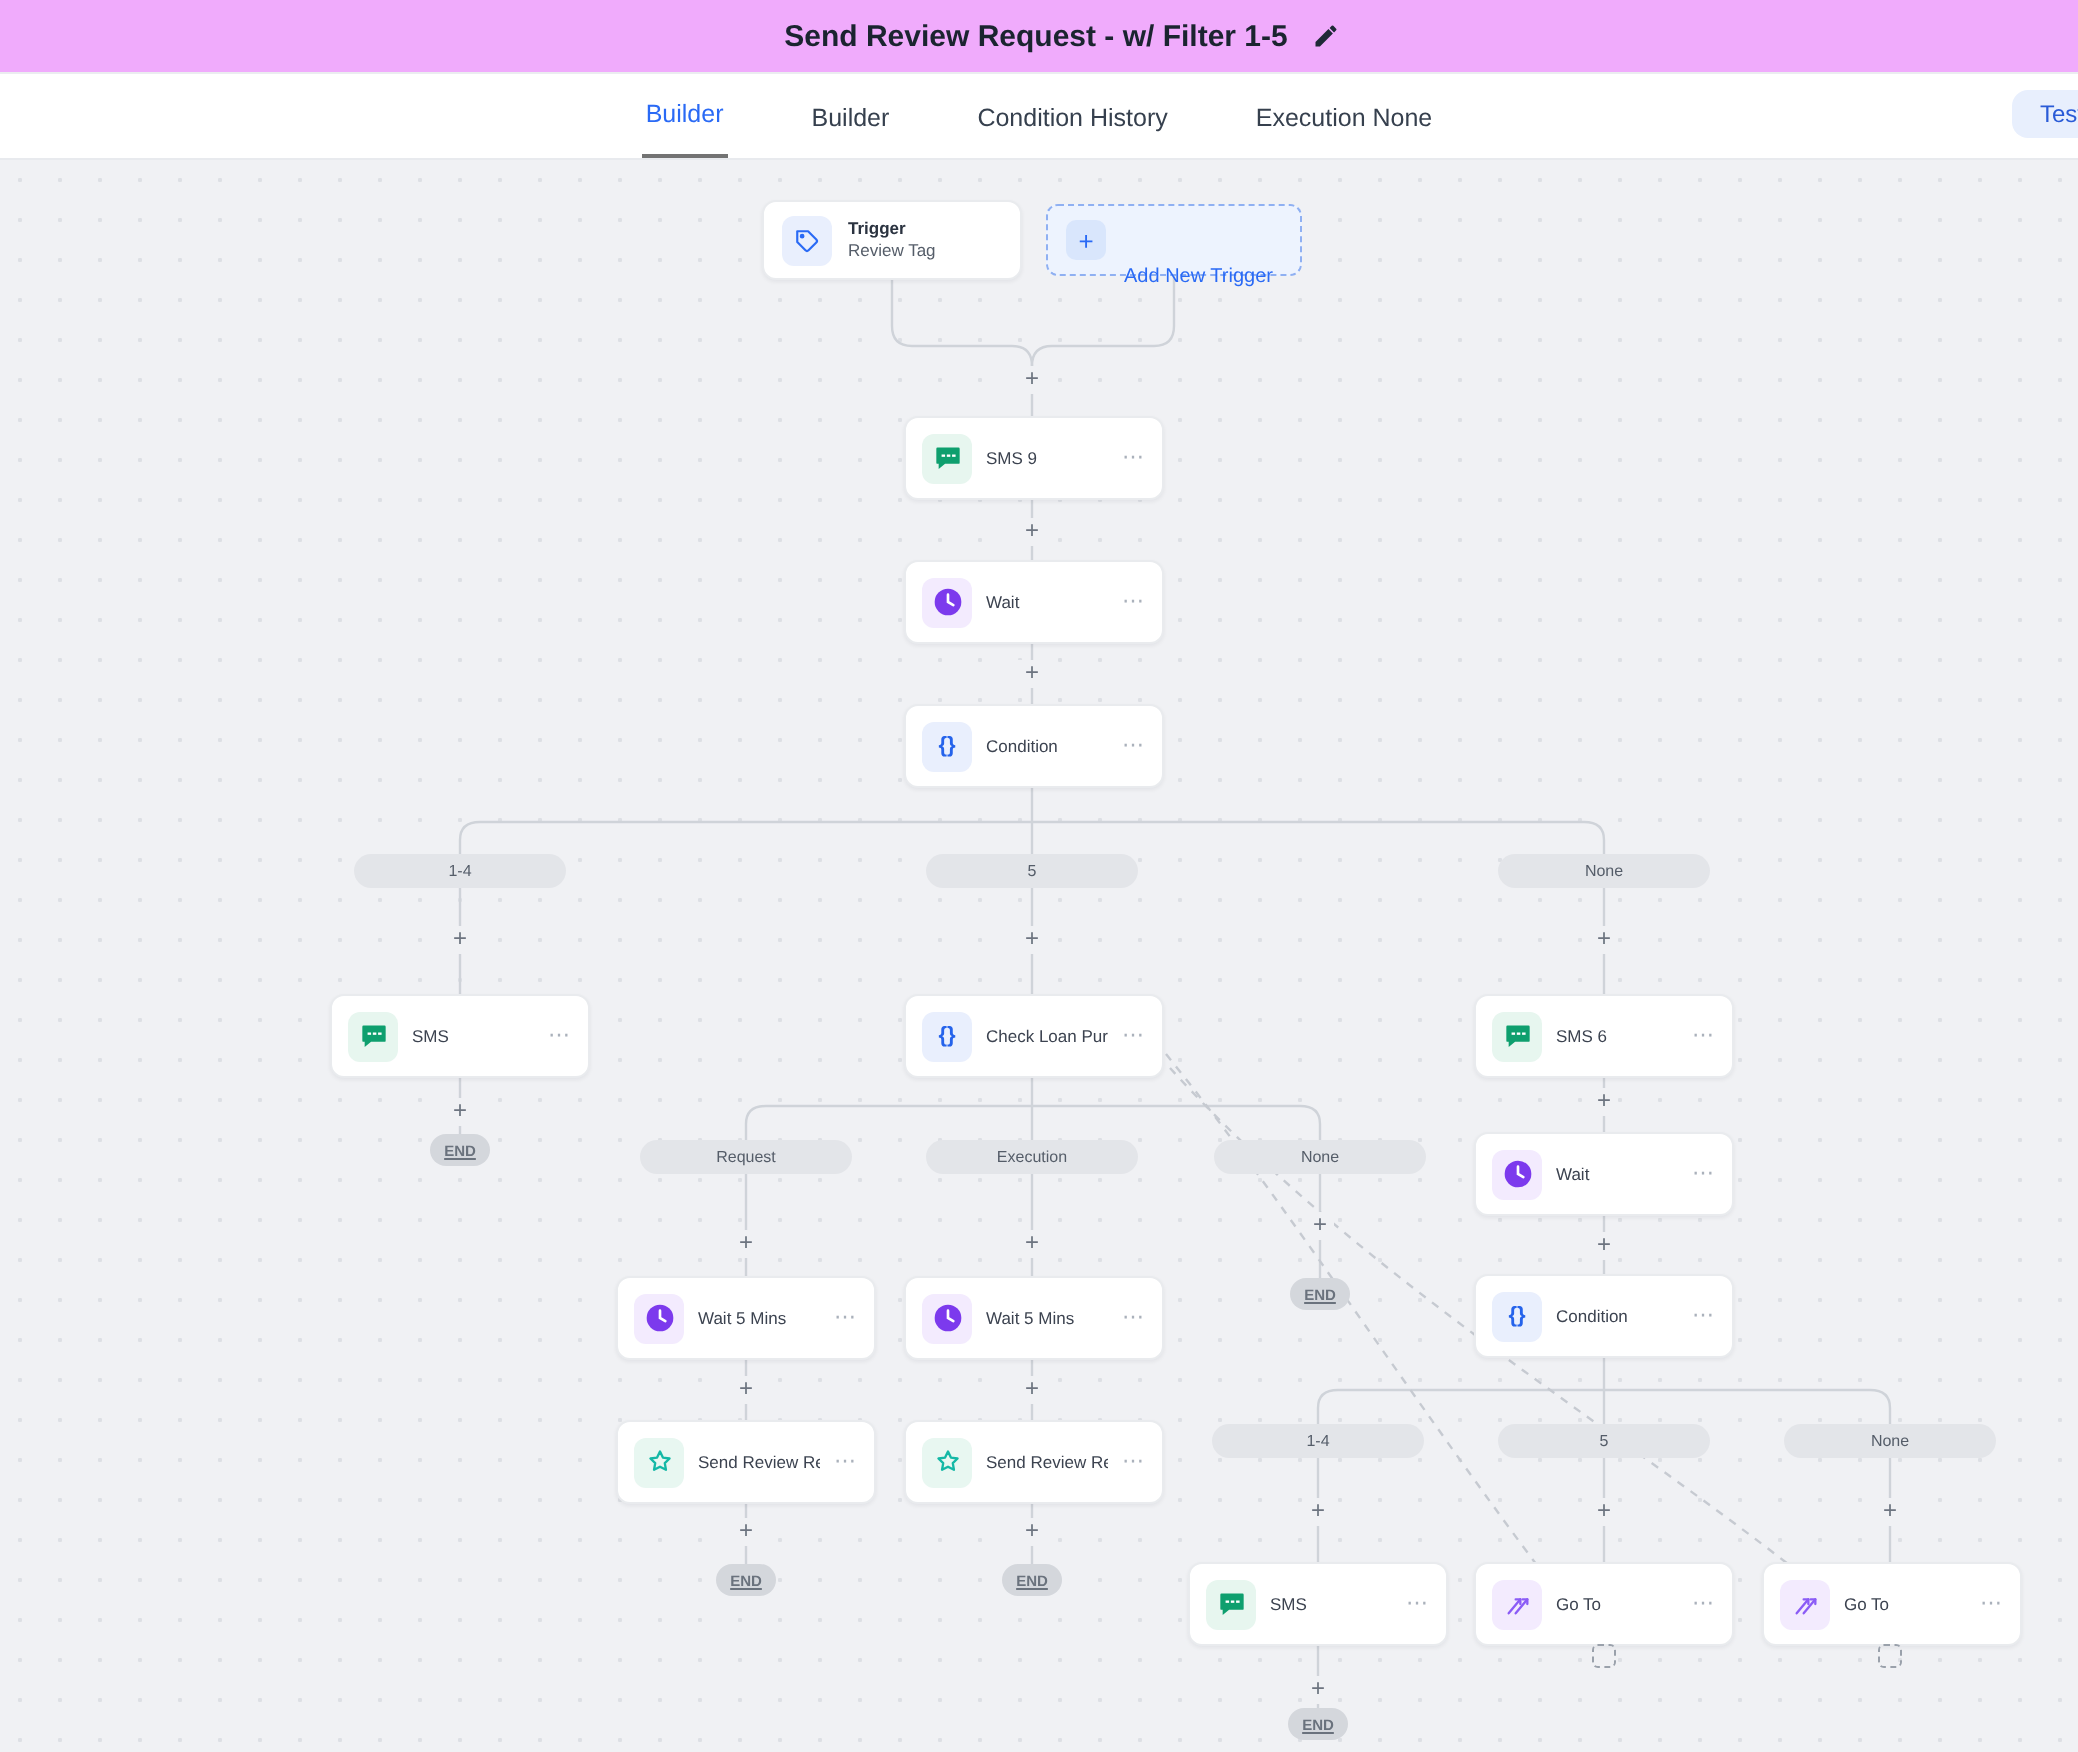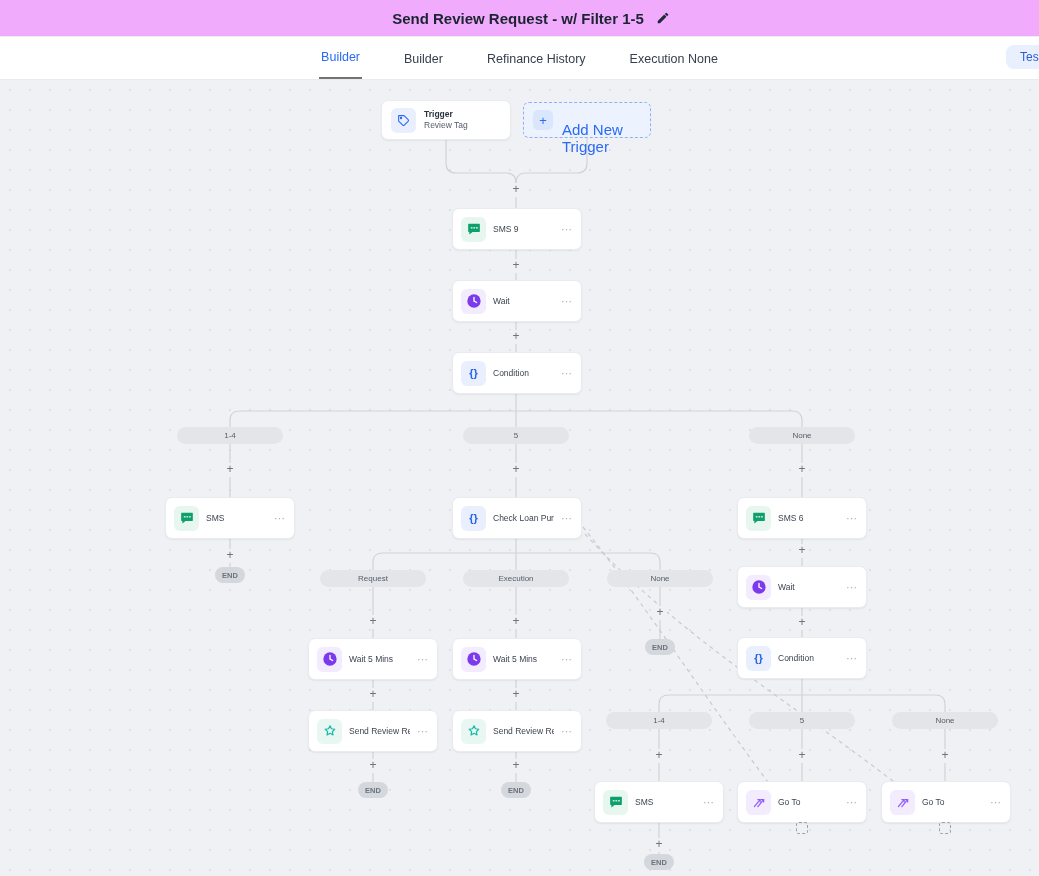--- a/index.html
+++ b/index.html
@@ -45,28 +45,28 @@
   .trigger-node{position:absolute;left:381px;top:100px;width:130px;height:40px;background:#fff;
     border:1px solid #e9ebee;border-radius:7px;box-shadow:0 1px 2px rgba(16,24,40,.06);
     display:flex;align-items:center;gap:8px;padding:0 9px;box-sizing:border-box;cursor:pointer;z-index:2;}
   .trigger-title{font-size:8.5px;font-weight:700;color:#2b3340;line-height:11px;}
   .trigger-sub{font-size:8.5px;color:#555d69;line-height:11px;}
   .add-trigger{position:absolute;left:523px;top:102px;width:128px;height:36px;background:#edf3fe;
     border:1px dashed #8fb0f2;border-radius:6px;display:flex;align-items:center;gap:9px;
     padding:0 9px;box-sizing:border-box;cursor:pointer;z-index:2;}
   .add-plus-box{width:20px;height:20px;border-radius:5px;background:#d9e6fc;color:#2a6af5;
     font-size:13px;display:flex;align-items:center;justify-content:center;flex:none;}
-  .add-label{font-size:15px;color:#2a6af5;font-weight:500;margin-top:36px;}
+  .add-label{font-size:10px;color:#2a6af5;font-weight:500;margin-top:36px;}
 
   
   .pill{position:absolute;width:106px;height:17px;border-radius:9px;background:#e3e5e9;
     color:#555d69;font-size:8px;display:flex;align-items:center;justify-content:center;z-index:2;}
   .end-pill{position:absolute;width:30px;height:16px;border-radius:8px;background:#d4d7dc;
     color:#6a727d;font-size:7.5px;font-weight:700;display:flex;align-items:center;
-    justify-content:center;z-index:2;}
+    justify-content:center;z-index:2;text-decoration:underline;}
   .plus{position:absolute;width:14px;height:14px;color:#6d7480;font-size:12px;line-height:13px;
     text-align:center;background:#f0f1f4;z-index:3;cursor:pointer;}
   .goto-target{position:absolute;width:12px;height:12px;border:1.4px dashed #9aa1ab;
     border-radius:3px;z-index:2;box-sizing:border-box;}
 </style>
 </head>
 <body>
 
 <div class="canvas">
   <svg class="wires" width="1039" height="876">
@@ -326,16 +326,16 @@
   <span class="title">Send Review Request - w/ Filter 1-5</span>
   <span class="pencil">
     <svg width="14" height="14" viewBox="0 0 24 24" fill="#1f2937">
         <path d="M3 17.2V21h3.8L17.9 9.9l-3.8-3.8zM20.7 7.1a1 1 0 0 0 0-1.4l-2.4-2.4a1 1 0 0 0-1.4 0l-1.8 1.8 3.8 3.8z"></path>
       </svg>
   </span>
 </div>
 <div class="tabbar">
   <span class="tab active">Builder</span>
   <span class="tab">Builder</span>
-  <span class="tab">Refinance History</span>
+  <span class="tab">Condition History</span>
   <span class="tab">Execution None</span>
 </div>
 <button class="test-btn">Test</button>
 
 </body></html>

